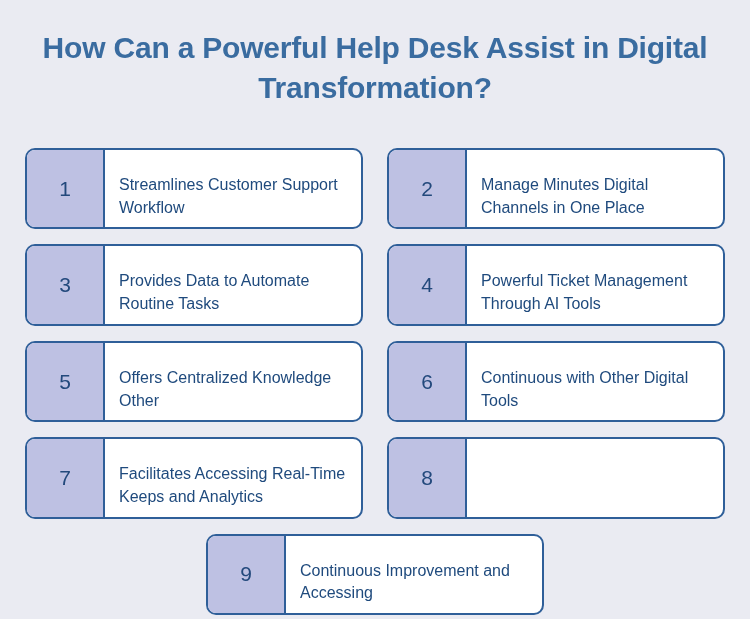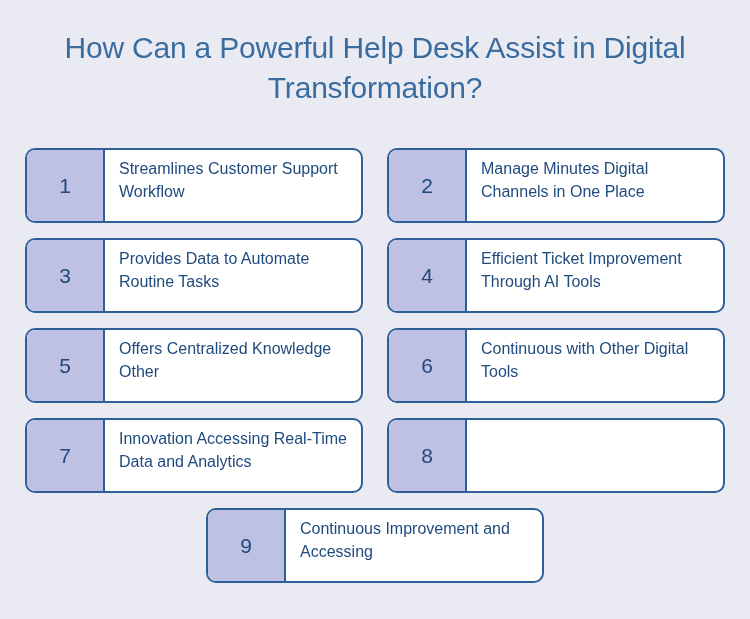--- a/index.html
+++ b/index.html
@@ -19,21 +19,21 @@
     height: 619px;
     box-sizing: border-box;
   }
   #page-title {
     margin: 0;
     padding: 28px 40px 0 40px;
     text-align: center;
     color: #3a6ca0;
     font-size: 30px;
     line-height: 1.32;
-    font-weight: normal;
+    font-weight: bold;
     letter-spacing: -0.2px;
   }
   #cards-area {
     position: absolute;
     top: 148px;
     left: 0;
     width: 750px;
   }
   .card-row {
     display: flex;
@@ -67,21 +67,21 @@
     justify-content: center;
     color: #23497c;
     font-size: 21px;
     font-weight: normal;
     box-sizing: border-box;
   }
   .card-text {
     flex: 1 1 auto;
     display: flex;
     align-items: flex-start;
-    padding: 8px 12px 8px 14px;
+    padding: 24px 12px 8px 14px;
     color: #1f4a7d;
     font-size: 16px;
     line-height: 1.42;
     box-sizing: border-box;
   }
   .card-text span {
     display: block;
   }
 </style>
 </head>
@@ -111,21 +111,21 @@
     <div class="card-row">
       <div class="card">
         <div class="card-badge">3</div>
         <div class="card-text">
           <span>Provides Data to Automate Routine Tasks</span>
         </div>
       </div>
       <div class="card">
         <div class="card-badge">4</div>
         <div class="card-text">
-          <span>Efficient Ticket Improvement Through AI Tools</span>
+          <span>Powerful Ticket Management Through AI Tools</span>
         </div>
       </div>
     </div>
 
     <div class="card-row">
       <div class="card">
         <div class="card-badge">5</div>
         <div class="card-text">
           <span>Offers Centralized Knowledge Other</span>
         </div>
@@ -135,21 +135,21 @@
         <div class="card-text">
           <span>Continuous with Other Digital Tools</span>
         </div>
       </div>
     </div>
 
     <div class="card-row">
       <div class="card">
         <div class="card-badge">7</div>
         <div class="card-text">
-          <span>Innovation Accessing Real-Time Data and Analytics</span>
+          <span>Facilitates Accessing Real-Time Keeps and Analytics</span>
         </div>
       </div>
       <div class="card">
         <div class="card-badge">8</div>
       </div>
     </div>
 
     <div class="card-row last-row">
       <div class="card">
         <div class="card-badge">9</div>

